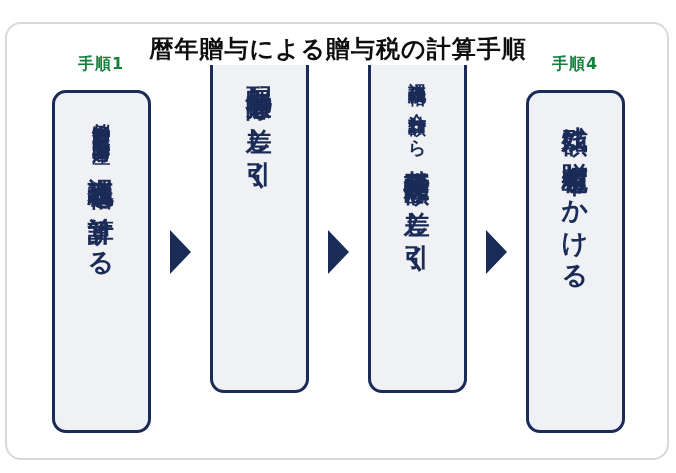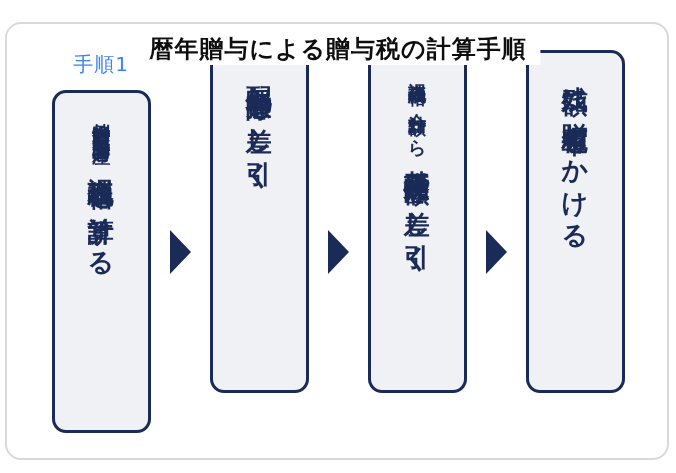--- a/index.html
+++ b/index.html
@@ -51,24 +51,24 @@
     align-items: flex-start;
     z-index: 1;
   }
   .step {
     width: 99px;
     display: flex;
     flex-direction: column;
     align-items: center;
   }
   .step-label {
-    font-size: 20px;
+    font-size: 16px;
     line-height: 28px;
-    font-weight: normal;
-    color: #3b82f6;
+    font-weight: bold;
+    color: #15803d;
     letter-spacing: 1px;
     margin-bottom: 12px;
     white-space: nowrap;
   }
   .box {
     width: 99px;
     height: 343px;
     box-sizing: border-box;
     border: 3px solid #1b2b58;
     border-radius: 14px;
@@ -157,20 +157,21 @@
           <span class="lead">課税価格の合計額から</span><span class="main">基礎控除額を差し引く</span>
         </div>
       </div>
     </div>
 
     <div class="arrow-cell">
       <div class="arrow-right"></div>
     </div>
 
     <div class="step">
+      <div class="step-label">手順4</div>
       <div class="box">
         <div class="vtext">
           <span class="lead"></span><span class="main">残額に贈与税率をかける</span>
         </div>
       </div>
     </div>
 
   </div>
 </div>
 

